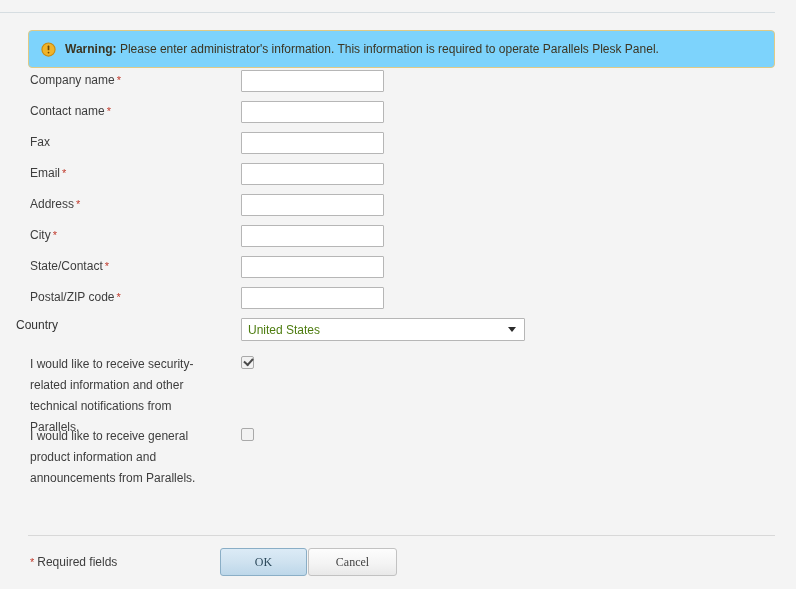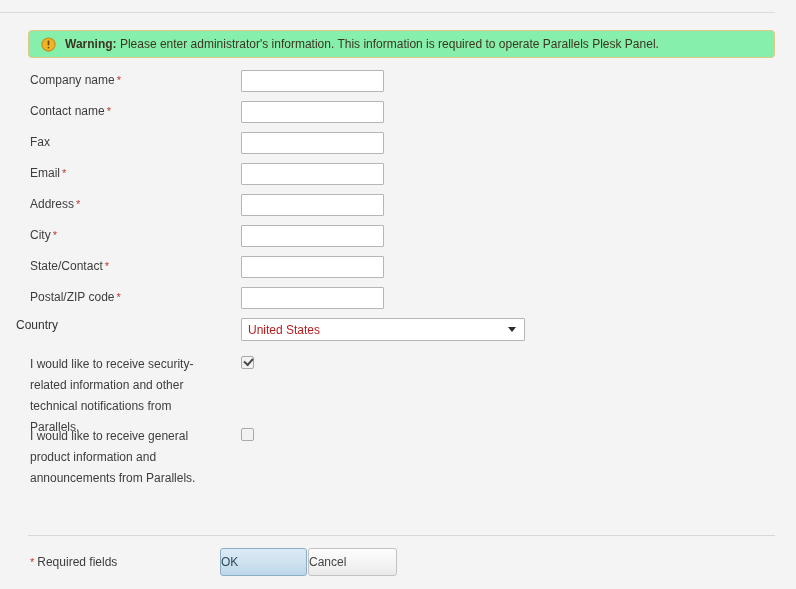--- a/index.html
+++ b/index.html
@@ -44,23 +44,23 @@
     position: relative;
     top: 1px;
   }
 
   
   .warning {
     position: absolute;
     left: 28px;
     top: 30px;
     width: 747px;
-    height: 28px;
-    box-sizing: border-box;
-    background: #86efac;
+    height: 38px;
+    box-sizing: border-box;
+    background: #7dd3fc;
     border: 1px solid #dfca86;
     border-radius: 4px;
     display: flex;
     align-items: center;
   }
   .warning .w-icon {
     width: 15px;
     height: 15px;
     margin-left: 12px;
     margin-right: 9px;
@@ -133,21 +133,21 @@
     border: 1px solid #b6b6b6;
     background: #ffffff;
     border-radius: 1px;
     display: flex;
     align-items: center;
     cursor: pointer;
   }
   .selwrap .selval {
     margin-left: 6px;
     font-size: 12px;
-    color: #b91c1c;
+    color: #4d7c0f;
     flex: 1;
     white-space: nowrap;
     overflow: hidden;
   }
   .selwrap .caret {
     width: 0;
     height: 0;
     border-left: 4px solid transparent;
     border-right: 4px solid transparent;
     border-top: 5px solid #2b2b2b;
@@ -219,23 +219,23 @@
   }
   .footer .reqnote .req {
     margin-left: 0;
     margin-right: 3px;
   }
   .btn {
     position: absolute;
     top: 0;
     height: 28px;
     box-sizing: border-box;
-    font-family: Liberation Sans, sans-serif;
-    font-size: 12px;
-    text-align: left;
+    font-family: Liberation Serif, serif;
+    font-size: 12px;
+    text-align: center;
     line-height: 26px;
     border-radius: 3px;
     cursor: pointer;
     user-select: none;
   }
   .btn-ok {
     left: 220px;
     width: 87px;
     border: 1px solid #8aaec6;
     color: #2d4a5c;

